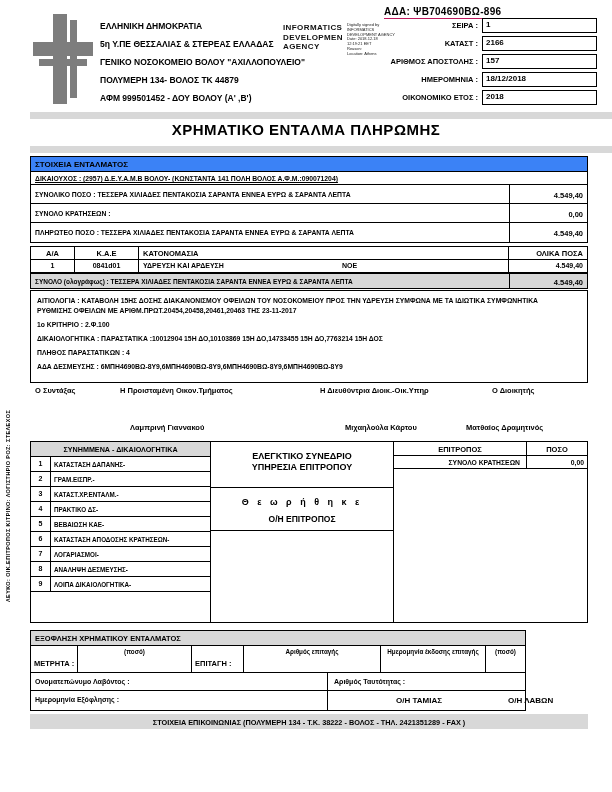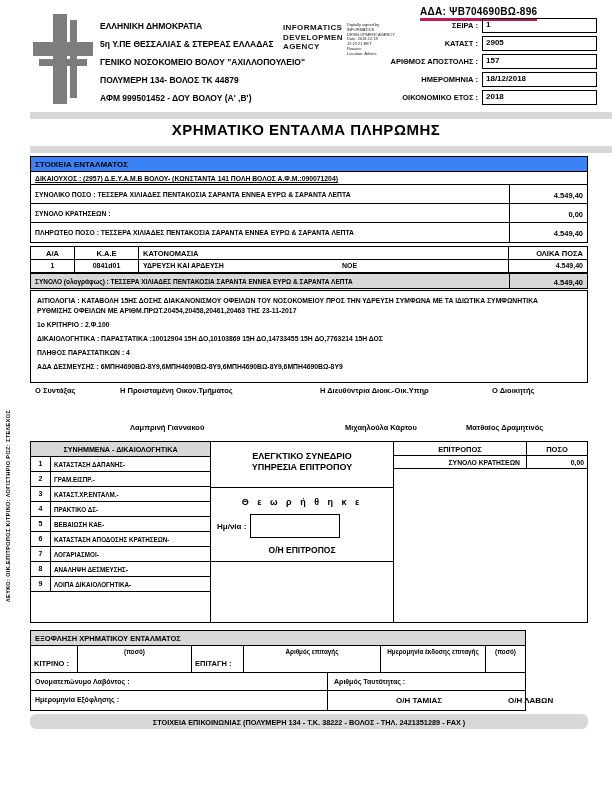--- a/index.html
+++ b/index.html
@@ -5,22 +5,22 @@
   * { margin:0; padding:0; box-sizing:border-box; }
   html,body { background:#9a9a9a; }
   .page {
     position:relative; width:612px; height:792px; margin:0 auto;
     background:#ffffff; color:#000;
     font-family:"Liberation Sans","DejaVu Sans",sans-serif;
     overflow:hidden;
   }
 
   
-  .ada { position:absolute; left:420px; top:6px; font-size:10px; font-weight:bold;
-         border-bottom:3px solid #be185d; padding-bottom:1px; letter-spacing:0.3px; }
+  .ada { position:absolute; left:384px; top:6px; font-size:10px; font-weight:bold;
+         border-bottom:1px solid #be185d; padding-bottom:1px; letter-spacing:0.3px; }
 
   
   .logo { position:absolute; left:33px; top:14px; width:60px; height:90px; }
   .logo div { position:absolute; background:#7d7d7d; }
   .logo .v1 { left:20px; top:0; width:14px; height:90px; }
   .logo .h1 { left:0; top:28px; width:60px; height:14px; }
   .logo .v2 { left:37px; top:6px; width:7px; height:78px; }
   .logo .h2 { left:6px; top:45px; width:48px; height:7px; }
 
   
@@ -120,21 +120,21 @@
   .pc-hint { text-align:center; font-size:6.3px; font-weight:bold; padding-top:2px; }
   .w47 { width:47px; } .w114 { width:114px; } .w52 { width:52px; }
   .w137 { width:137px; } .w105 { width:105px; } .pflex { flex:1; }
   .pay-r2 { display:flex; height:18px; border-bottom:1px solid #000; }
   .pay-r3 { display:flex; height:19px; }
   .p-left { width:297px; border-right:1px solid #000; font-size:7px; font-weight:bold; padding:5px 0 0 4px; }
   .p-right { flex:1; font-size:7px; font-weight:bold; padding:5px 0 0 6px; position:relative; }
   .p-sign { position:absolute; top:5px; font-size:8px; font-weight:bold; white-space:nowrap; }
 
   .contact { position:absolute; left:30px; top:714px; width:558px; height:15px;
-             background:#d8d8d8; text-align:center; font-weight:bold; font-size:7.3px; padding-top:4px;border-radius:6px; }
+             background:#d8d8d8; text-align:center; font-weight:bold; font-size:7.3px; padding-top:4px; }
 
   .side { position:absolute; left:5px; top:602px; transform:rotate(-90deg);
           transform-origin:0 0; font-size:5.5px; font-weight:bold; white-space:nowrap;
           width:362px; letter-spacing:0.4px; }
 </style>
 </head>
 <body>
 
 <div class="page">
 
@@ -169,21 +169,21 @@
     <div>Reason:</div>
     <div>Location: Athens</div>
   </div>
 
   <div class="hfield" style="top:18px;">
     <span class="hf-label">ΣΕΙΡΑ :</span>
     <span class="hf-box">1</span>
   </div>
   <div class="hfield" style="top:36px;">
     <span class="hf-label">ΚΑΤΑΣΤ :</span>
-    <span class="hf-box">2905</span>
+    <span class="hf-box">2166</span>
   </div>
   <div class="hfield" style="top:54px;">
     <span class="hf-label">ΑΡΙΘΜΟΣ ΑΠΟΣΤΟΛΗΣ :</span>
     <span class="hf-box">157</span>
   </div>
   <div class="hfield" style="top:72px;">
     <span class="hf-label">ΗΜΕΡΟΜΗΝΙΑ :</span>
     <span class="hf-box">18/12/2018</span>
   </div>
   <div class="hfield" style="top:90px;">
@@ -290,44 +290,40 @@
         <div class="att-label">ΛΟΙΠΑ ΔΙΚΑΙΟΛΟΓΗΤΙΚΑ-</div>
       </div>
     </div>
 
     <div class="mcol-c">
       <div class="court">
         <div>ΕΛΕΓΚΤΙΚΟ ΣΥΝΕΔΡΙΟ</div>
         <div>ΥΠΗΡΕΣΙΑ ΕΠΙΤΡΟΠΟΥ</div>
       </div>
       <div class="approved">Θ ε ω ρ ή θ η κ ε</div>
-      <div class="date-row">
-        <span class="date-label">Ημ/νία :</span>
-        <span class="date-box"></span>
-      </div>
       <div class="commissioner">Ο/Η ΕΠΙΤΡΟΠΟΣ</div>
       <div class="ccut"></div>
     </div>
 
     <div class="mcol-r">
       <div class="ded-h">
         <div class="c1">ΕΠΙΤΡΟΠΟΣ</div>
         <div class="c2">ΠΟΣΟ</div>
       </div>
       <div class="ded-row">
         <div class="c1">ΣΥΝΟΛΟ ΚΡΑΤΗΣΕΩΝ</div>
         <div class="c2">0,00</div>
       </div>
     </div>
   </div>
 
   <div class="pay">
     <div class="pay-h">ΕΞΟΦΛΗΣΗ ΧΡΗΜΑΤΙΚΟΥ ΕΝΤΑΛΜΑΤΟΣ</div>
     <div class="pay-r1">
-      <div class="pc pc-label w47">ΚΙΤΡΙΝΟ :</div>
+      <div class="pc pc-label w47">ΜΕΤΡΗΤΑ :</div>
       <div class="pc pc-hint w114">(ποσό)</div>
       <div class="pc pc-label w52">ΕΠΙΤΑΓΗ :</div>
       <div class="pc pc-hint w137">Αριθμός επιταγής</div>
       <div class="pc pc-hint w105">Ημερομηνία έκδοσης επιταγής</div>
       <div class="pc pc-hint pflex pc-last">(ποσό)</div>
     </div>
     <div class="pay-r2">
       <div class="p-left">Ονοματεπώνυμο Λαβόντος :</div>
       <div class="p-right">Αριθμός Ταυτότητας :</div>
     </div>

